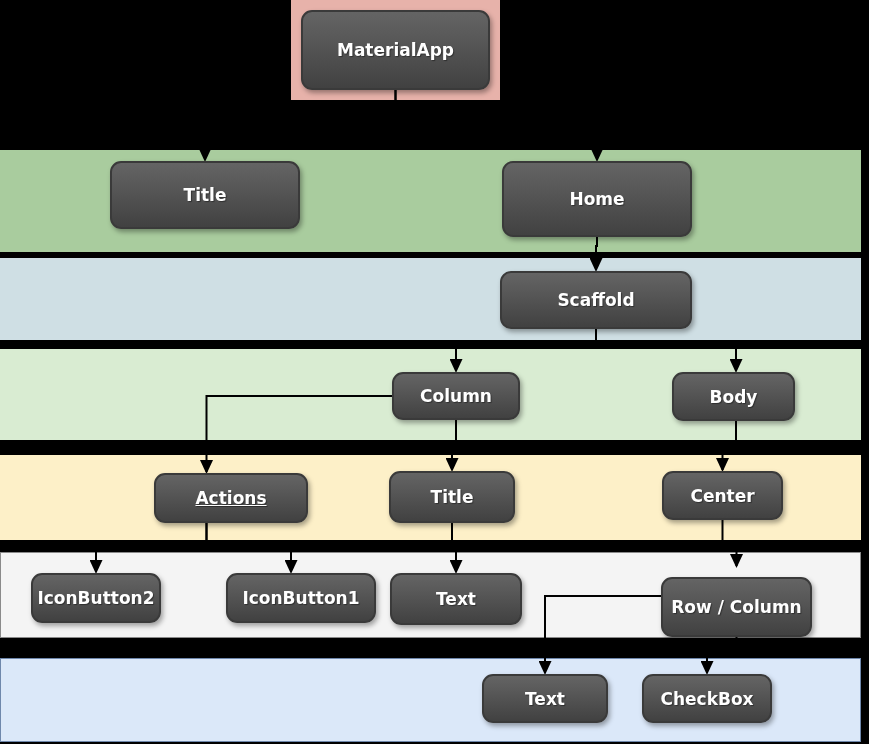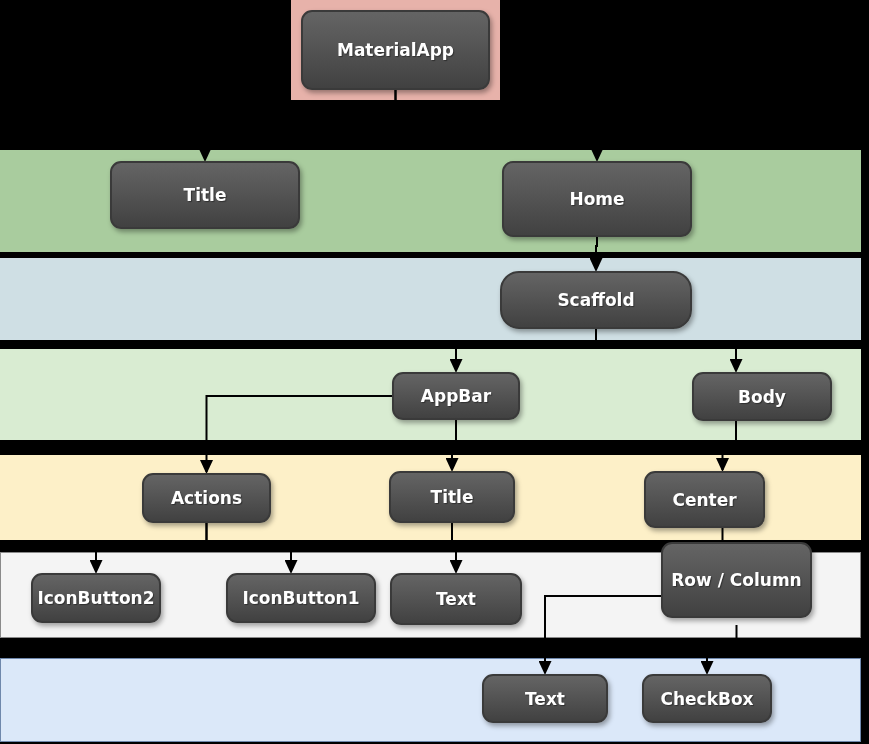--- a/index.html
+++ b/index.html
@@ -89,27 +89,27 @@
         <path d="M 722.5 520 V 546 H 736.5 V 566" fill="none" stroke="#000000" stroke-width="2" marker-end="url(#arrowhead)"></path>
         <path d="M 661 596 H 545 V 673" fill="none" stroke="#000000" stroke-width="2" marker-end="url(#arrowhead)"></path>
         <path d="M 736.5 625 V 648 H 707 V 673" fill="none" stroke="#000000" stroke-width="2" marker-end="url(#arrowhead)"></path>
       </g>
   </svg>
 
   <div id="node-container">
       <div class="node" style="left: 301px; top: 10px; width: 189px; height: 80px;">MaterialApp</div>
       <div class="node" style="left: 110px; top: 161px; width: 190px; height: 68px;">Title</div>
       <div class="node" style="left: 502px; top: 161px; width: 190px; height: 76px;">Home</div>
-      <div class="node" style="left: 500px; top: 271px; width: 192px; height: 58px; border-radius: 19px;">Scaffold</div>
-      <div class="node" style="left: 392px; top: 372px; width: 128px; height: 48px;">AppBar</div>
-      <div class="node" style="left: 672px; top: 372px; width: 140px; height: 49px; margin-left: 20px;">Body</div>
-      <div class="node" style="left: 142px; top: 473px; width: 129px; height: 50px;">Actions</div>
+      <div class="node" style="left: 500px; top: 271px; width: 192px; height: 58px;">Scaffold</div>
+      <div class="node" style="left: 392px; top: 372px; width: 128px; height: 48px;">Column</div>
+      <div class="node" style="left: 672px; top: 372px; width: 123px; height: 49px;">Body</div>
+      <div class="node" style="left: 154px; top: 473px; width: 154px; height: 50px; text-decoration: underline;">Actions</div>
       <div class="node" style="left: 389px; top: 471px; width: 126px; height: 52px;">Title</div>
-      <div class="node" style="left: 644px; top: 471px; width: 121px; height: 57px;">Center</div>
+      <div class="node" style="left: 662px; top: 471px; width: 121px; height: 49px;">Center</div>
       <div class="node" style="left: 31px; top: 573px; width: 130px; height: 50px;">IconButton2</div>
       <div class="node" style="left: 226px; top: 573px; width: 150px; height: 50px;">IconButton1</div>
       <div class="node" style="left: 390px; top: 573px; width: 132px; height: 52px;">Text</div>
-      <div class="node" style="left: 661px; top: 542px; width: 151px; height: 76px;">Row / Column</div>
+      <div class="node" style="left: 661px; top: 577px; width: 151px; height: 60px;">Row / Column</div>
       <div class="node" style="left: 482px; top: 674px; width: 126px; height: 49px;">Text</div>
       <div class="node" style="left: 642px; top: 674px; width: 130px; height: 49px; text-align: right;">CheckBox</div>
     </div>
 
 </div>
 
 </body></html>

